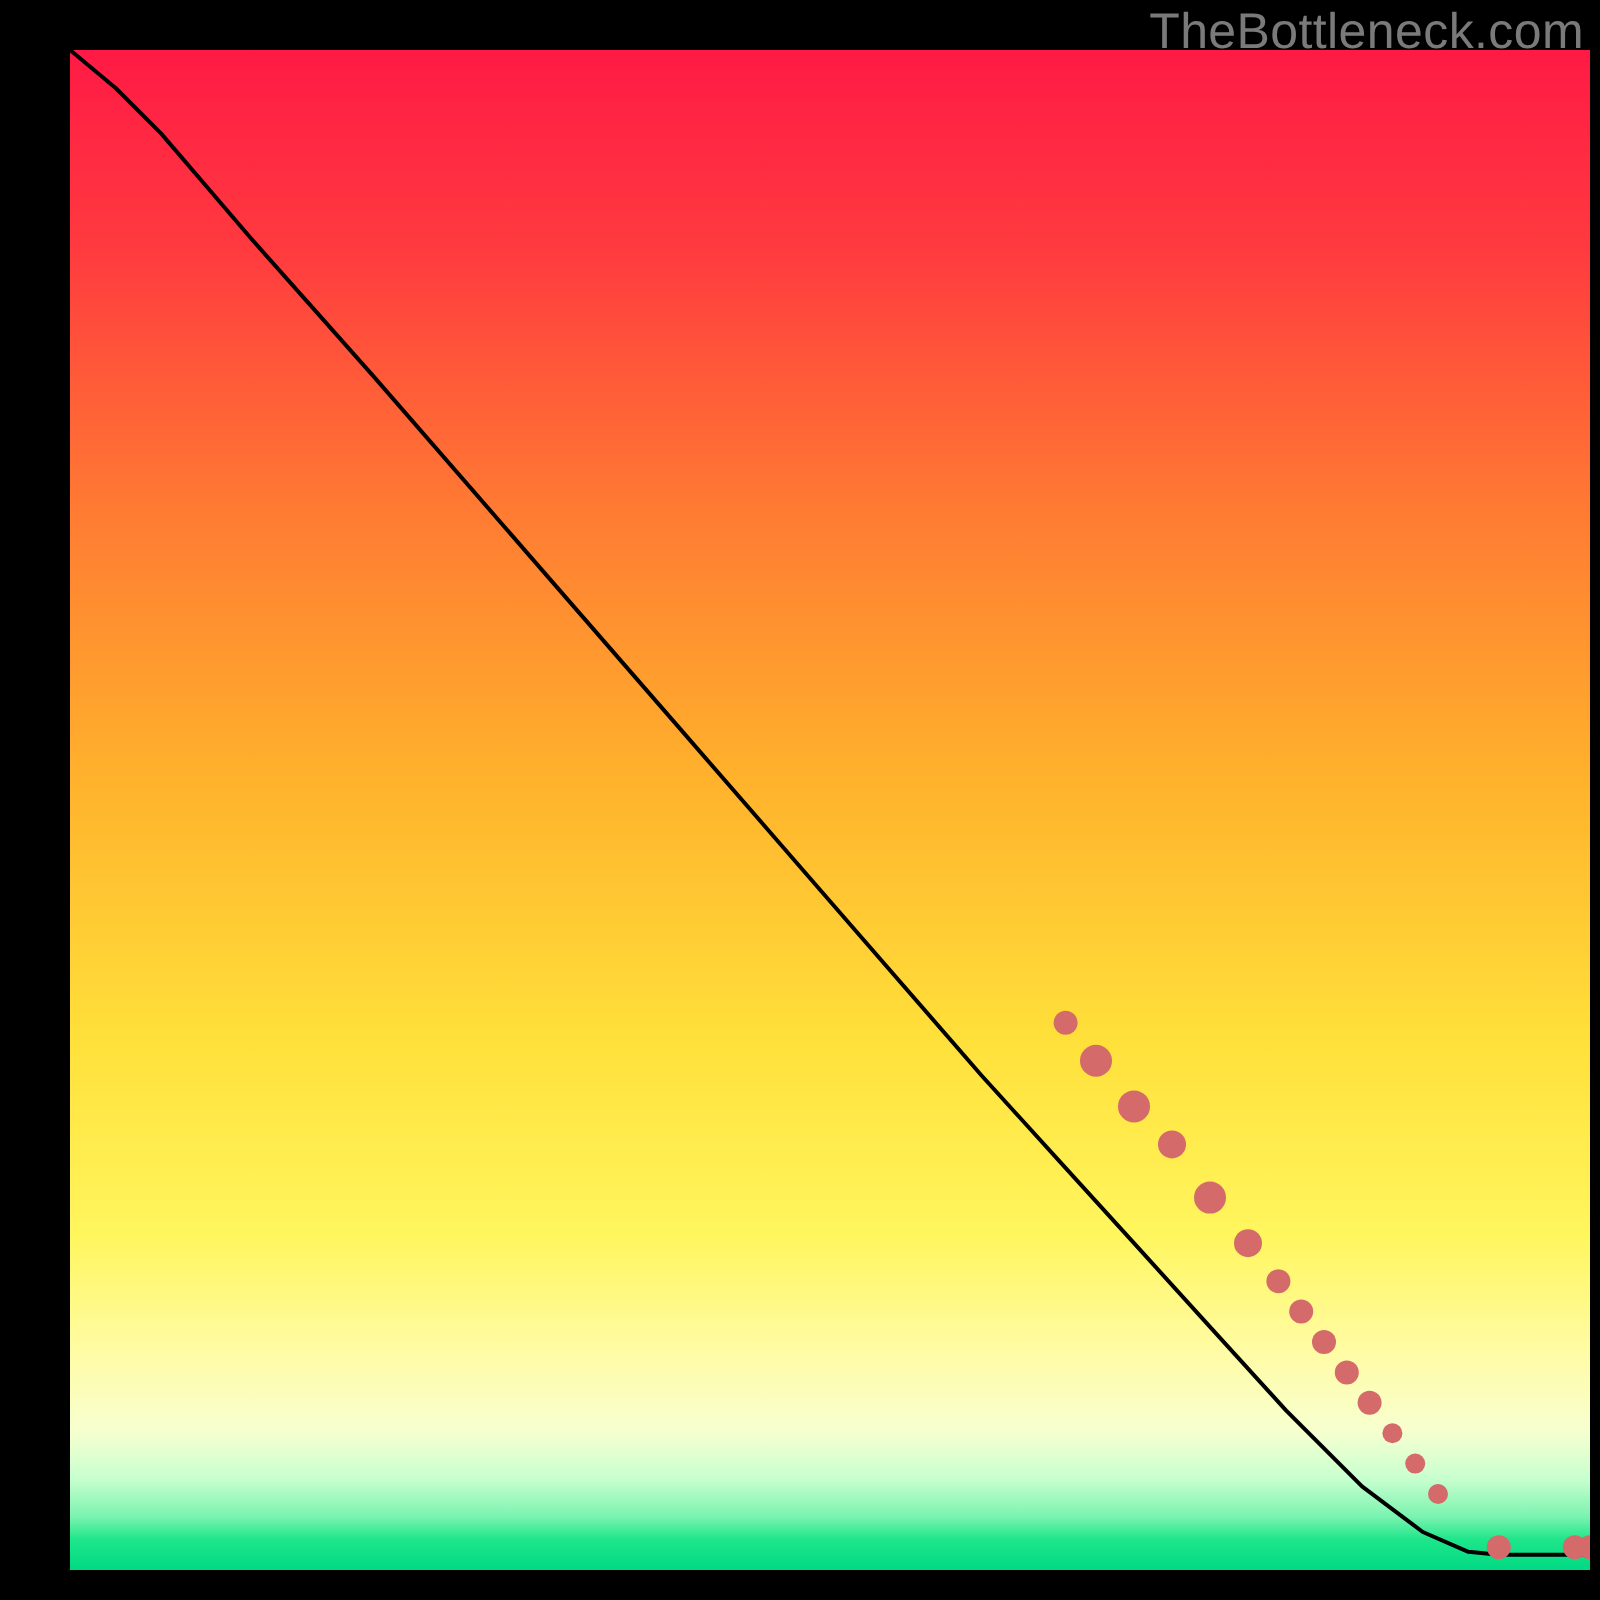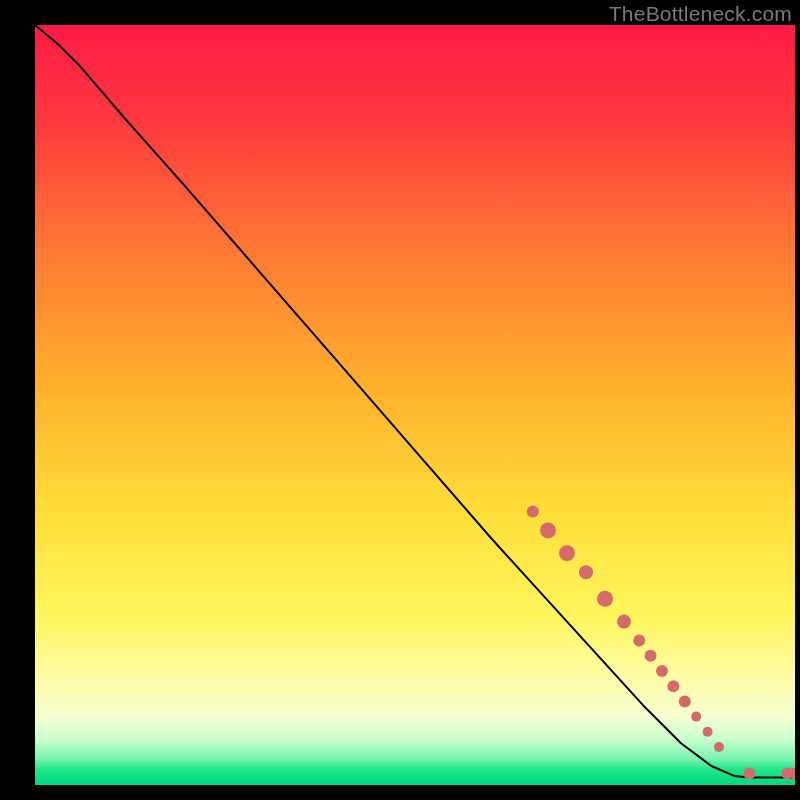--- a/index.html
+++ b/index.html
@@ -14,21 +14,21 @@
     width: 800px;
     height: 800px;
     position: relative;
     background: #000;
   }
   .watermark {
     position: absolute;
     top: 2px;
     right: 8px;
     font-family: Arial, Helvetica, sans-serif;
-    font-size: 21px;
+    font-size: 25px;
     color: #7a7a7a;
     font-weight: 500;
     letter-spacing: 0.2px;
     text-align: center;
   }
   .plot {
     position: absolute;
     left: 35px;
     top: 25px;
     width: 760px;

